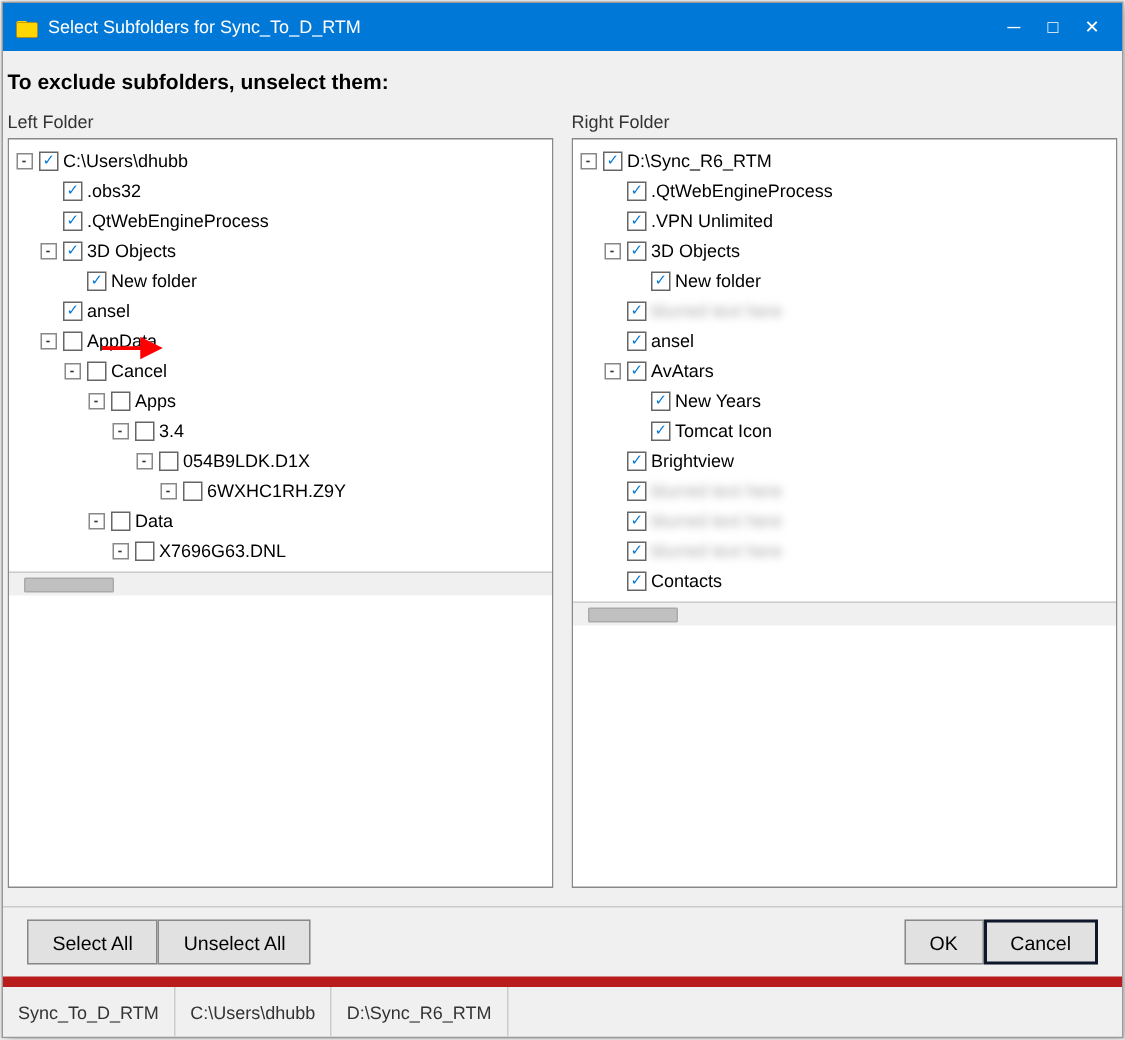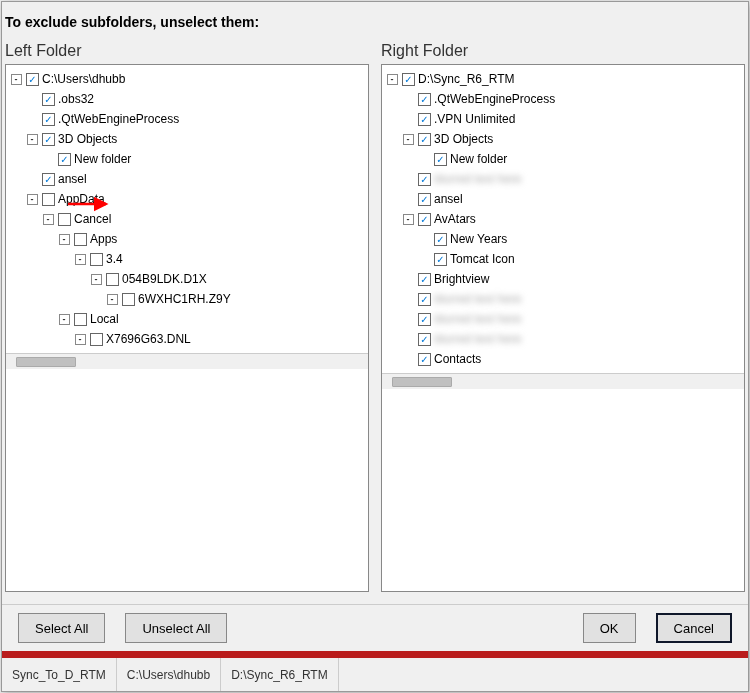--- a/index.html
+++ b/index.html
@@ -80,21 +80,21 @@
       flex: 1;
       overflow: hidden;
     }
     .panel {
       flex: 1;
       display: flex;
       flex-direction: column;
       overflow: hidden;
     }
     .panel-label {
-      font-size: 16px;
+      font-size: 12px;
       color: #333;
       margin-bottom: 4px;
     }
     .tree-box {
       flex: 1;
       border: 1px solid #888;
       background: white;
       overflow: auto;
       position: relative;
     }
@@ -150,21 +150,21 @@
     }
     .cb.checked::after { content: '✓'; font-size: 10px; }
     .cb.unchecked::after { content: ''; }
     .item-label { font-size: 12px; }
     .blurred { filter: blur(3px); color: #aaa; }
 
     .bottom-bar {
       display: flex;
       align-items: center;
       padding: 8px 16px;
-      gap: 20px;
+      gap: 0;
       border-top: 1px solid #ccc;
       flex-shrink: 0;
     }
     .btn {
       height: 30px;
       padding: 0 16px;
       border: 1px solid #888;
       background: #e1e1e1;
       font-size: 13px;
       cursor: pointer;
@@ -210,20 +210,35 @@
       border: 1px solid #aaa;
       margin-left: 10px;
       border-radius: 1px;
     }
   </style>
 </head>
 <body>
 
 <div class="window">
 
+  <div class="title-bar">
+    <div class="title-bar-icon">
+      <svg width="16" height="16" viewBox="0 0 16 16">
+        <rect x="1" y="5" width="14" height="10" rx="1" fill="#FFD700"></rect>
+        <rect x="1" y="4" width="7" height="3" rx="1" fill="#FFD700"></rect>
+        <rect x="1" y="5" width="14" height="10" rx="1" fill="none" stroke="#B8860B" stroke-width="0.5"></rect>
+      </svg>
+    </div>
+    <span class="title-bar-text">Select Subfolders for Sync_To_D_RTM</span>
+    <div class="title-bar-buttons">
+      <button class="title-btn">─</button>
+      <button class="title-btn">□</button>
+      <button class="title-btn close">✕</button>
+    </div>
+  </div>
 
   <div class="content">
     <div class="instruction">To exclude subfolders, unselect them:</div>
 
     <div class="panels">
 
       <div class="panel">
         <div class="panel-label">Left Folder</div>
         <div class="tree-box" style="position: relative;">
           <div class="tree-container" id="left-tree">
@@ -314,21 +329,21 @@
                 </span>
                 <span class="cb unchecked"></span>
                 <span class="item-label">6WXHC1RH.Z9Y</span>
               </div>
               <div class="tree-item">
                 <span class="indent" style="width: 48px; display: inline-block;"></span>
                 <span class="expander">
                   <span class="expander-box">-</span>
                 </span>
                 <span class="cb unchecked"></span>
-                <span class="item-label">Local</span>
+                <span class="item-label">Data</span>
               </div>
               <div class="tree-item">
                 <span class="indent" style="width: 64px; display: inline-block;"></span>
                 <span class="expander">
                   <span class="expander-box">-</span>
                 </span>
                 <span class="cb unchecked"></span>
                 <span class="item-label">X7696G63.DNL</span>
               </div>
             </div>

